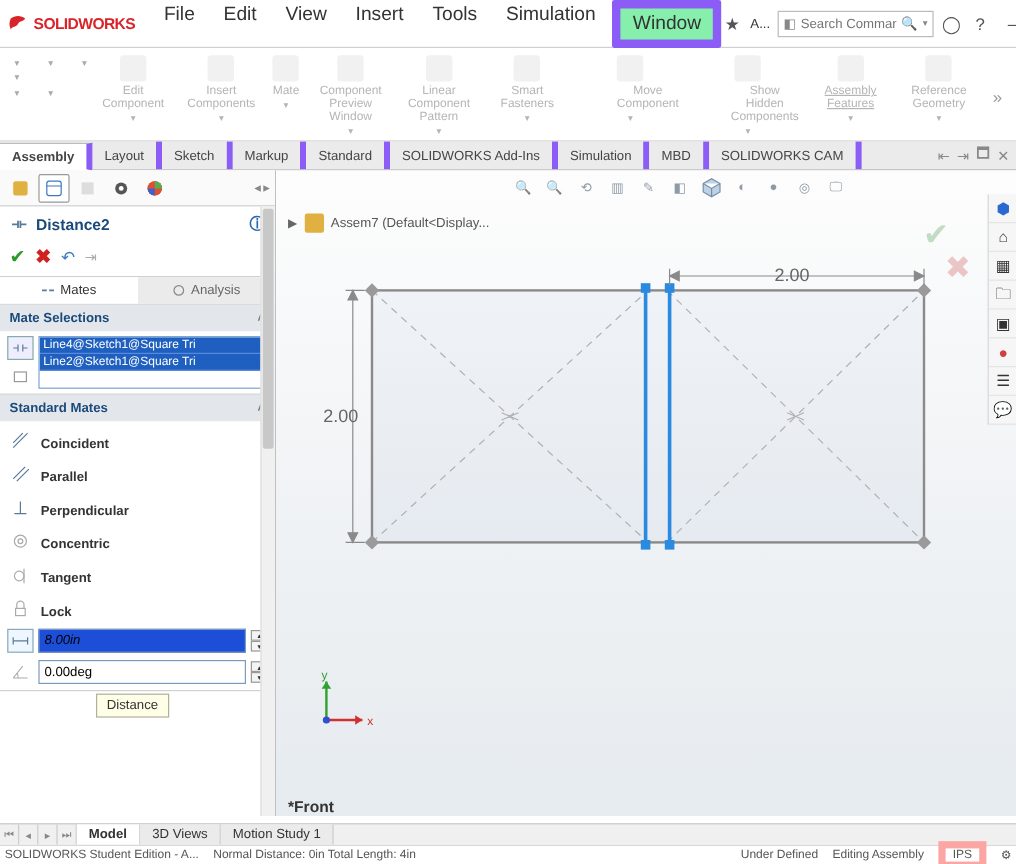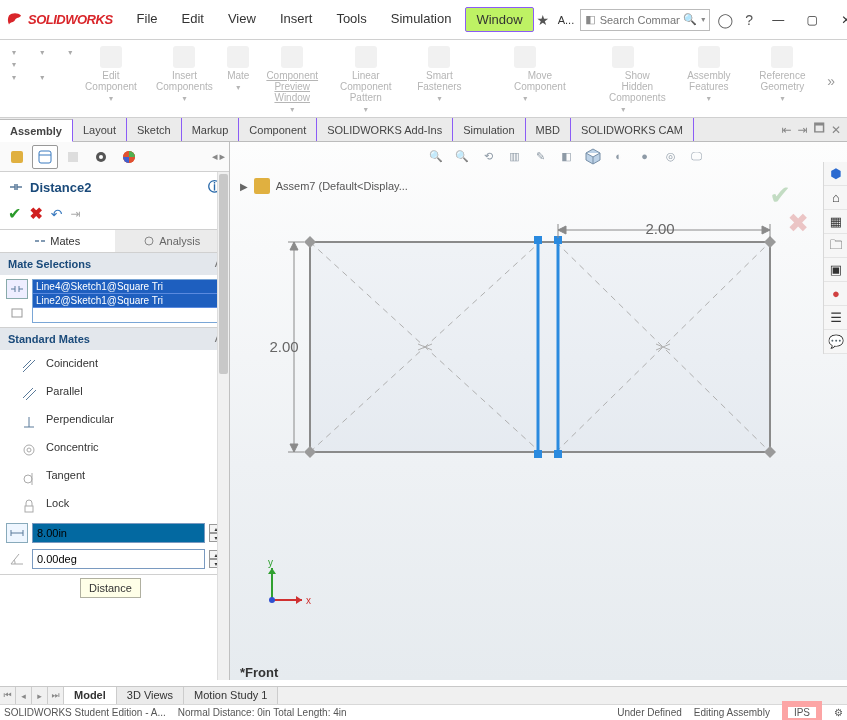--- a/index.html
+++ b/index.html
@@ -2,42 +2,42 @@
 <html><head>
 <meta charset="utf-8">
 <style>
 * { margin: 0; padding: 0; box-sizing: border-box; font-family: "Segoe UI", Tahoma, sans-serif; }
 body { width: 847px; height: 720px; background: #fff; overflow: hidden; font-size: 11px; color: #333; position: relative; }
 
 
 .title-bar { height: 40px; display: flex; align-items: center; border-bottom: 1px solid #d0d0d0; padding: 0 6px; background: #fff; }
 .logo { display: flex; align-items: center; gap: 4px; margin-right: 14px; }
 .logo-icon { width: 18px; height: 18px; }
-.logo-text { color: #d9252a; font-weight: bold; font-style: italic; font-size: 13px; letter-spacing: -0.5px; }
+.logo-text { color: #d9252a; font-weight: bold; font-size: 13px; letter-spacing: -0.5px; }
 .menu { display: flex; gap: 4px; }
-.menu-item { padding: 4px 10px; cursor: default; border-radius: 2px; font-size: 13px; }
-.menu-item.active { border: 1px solid #8b5cf6; background: #bef264; }
+.menu-item { padding: 4px 10px; cursor: default; border-radius: 2px; font-size: 16px; }
+.menu-item.active { border: 7px solid #8b5cf6; background: #86efac; }
 .title-spacer { flex: 1; }
 .title-ctrls { display: flex; align-items: center; gap: 6px; }
 .title-ctrls .sw-right-icon { width: 18px; height: 18px; display: flex; align-items: center; justify-content: center; color: #555; font-size: 14px; }
 .search-box { display: flex; align-items: center; border: 1px solid #bbb; height: 22px; padding: 0 4px; gap: 4px; font-size: 11px; color: #888; width: 130px; }
 .search-box input { border: none; outline: none; width: 80px; font-size: 11px; }
 .win-btn { width: 28px; height: 20px; display: flex; align-items: center; justify-content: center; font-size: 12px; }
 
 
 .ribbon { height: 78px; border-bottom: 1px solid #d0d0d0; display: flex; align-items: stretch; padding: 4px 6px 0 6px; gap: 2px; background: #fff; }
 .ribbon-col { display: flex; flex-direction: column; align-items: center; justify-content: flex-start; padding: 2px 6px; color: #b5b5b5; font-size: 10px; text-align: center; gap: 2px; }
 .ribbon-col .ric { width: 22px; height: 22px; background: #e8e8e8; border-radius: 3px; opacity: .6; }
 .ribbon-stack { display: flex; flex-direction: column; gap: 2px; align-items: flex-start; padding-top: 2px; }
 .ribbon-stack .row { display: flex; gap: 6px; align-items: center; }
 .ribbon-expand { margin-left: auto; display: flex; align-items: center; color: #999; font-size: 14px; padding: 0 6px; }
 
 
 .tabstrip { height: 24px; display: flex; align-items: stretch; border-bottom: 1px solid #bcbcbc; background: #ebebeb; font-size: 11px; }
-.tab { padding: 4px 10px; border-right: 1px solid #8b5cf6; display: flex; align-items: center; background: #ebebeb; color: #444; }
+.tab { padding: 4px 10px; border-right: 5px solid #8b5cf6; display: flex; align-items: center; background: #ebebeb; color: #444; }
 .tab.active { background: #fff; font-weight: bold; position: relative; top: 1px; border-top: 1px solid #bcbcbc; border-bottom: 1px solid #fff; }
 .tabstrip-right { margin-left: auto; display: flex; align-items: center; gap: 6px; padding: 0 6px; color: #888; }
 .tabstrip-right span { font-size: 12px; }
 
 
 .main { display: flex; height: 538px; }
 
 
 .left-panel { width: 230px; border-right: 1px solid #c0c0c0; display: flex; flex-direction: column; background: #fff; position: relative; }
 .fm-tabs { height: 30px; display: flex; align-items: center; gap: 2px; padding: 2px 4px; border-bottom: 1px solid #d0d0d0; background: #fafafa; }
@@ -58,28 +58,28 @@
 .panel-section { border-bottom: 1px solid #d0d0d0; }
 .panel-hdr { background: #e3e7ec; padding: 5px 8px; font-size: 11px; color: #1a4a7a; font-weight: bold; display: flex; align-items: center; }
 .panel-hdr .chev { margin-left: auto; color: #777; }
 .sel-body { padding: 4px 6px; display: flex; gap: 4px; }
 .sel-icons { display: flex; flex-direction: column; gap: 4px; }
 .sel-icons .si { width: 22px; height: 20px; border: 1px solid transparent; display: flex; align-items: center; justify-content: center; }
 .sel-icons .si.active { border: 1px solid #8aa; background: #eef; }
 .sel-list { flex: 1; border: 1px solid #7aa6d6; background: #fff; min-height: 34px; font-size: 10px; overflow: hidden; }
 .sel-list .seli { background: #1e5fbf; color: #fff; padding: 1px 3px; white-space: nowrap; overflow: hidden; text-overflow: ellipsis; border-bottom: 1px solid #5a8adf; }
 .std-mates { padding: 2px 0; }
-.mate-row { display: flex; align-items: flex-start; gap: 8px; padding: 5px 20px; font-size: 11px; color: #333; }
+.mate-row { display: flex; align-items: flex-end; gap: 8px; padding: 5px 8px; font-size: 11px; color: #333; font-weight: bold; }
 .mate-row .mico { width: 18px; height: 18px; display: flex; align-items: center; justify-content: center; color: #5a7a9a; }
 .dist-tip { position: absolute; left: 80px; top: 436px; background: #ffffe8; border: 1px solid #b0b0a0; padding: 3px 8px; font-size: 11px; z-index: 5; }
 .mate-input-row { display: flex; align-items: center; gap: 4px; padding: 3px 6px; }
 .mate-input-row .mico { width: 22px; height: 20px; display: flex; align-items: center; justify-content: center; border: 1px solid transparent; }
 .mate-input-row .mico.active { border: 1px solid #8ab; background: #eef6ff; }
 .mate-input-row input { flex: 1; border: 1px solid #7a9ac0; padding: 2px 4px; font-size: 11px; height: 20px; }
-.mate-input-row input.hl { background: #0369a1; }
+.mate-input-row input.hl { background: #1d4ed8; font-style: italic; }
 .spinner { width: 14px; display: flex; flex-direction: column; }
 .spinner div { height: 9px; border: 1px solid #999; display: flex; align-items: center; justify-content: center; font-size: 6px; background: #f4f4f4; }
 .left-scroll { position: absolute; right: 0; top: 30px; bottom: 0; width: 12px; background: #f0f0f0; border-left: 1px solid #ddd; }
 .left-scroll .thumb { position: absolute; left: 1px; right: 1px; top: 2px; height: 200px; background: #c8c8c8; border-radius: 2px; }
 
 
 .viewport { flex: 1; position: relative; background: linear-gradient(180deg, #fdfdfd 0%, #eef1f4 60%, #e6ebef 100%); }
 .view-toolbar { position: absolute; top: 4px; left: 50%; transform: translateX(-40%); display: flex; gap: 6px; align-items: center; }
 .view-toolbar .vt { width: 20px; height: 20px; opacity: .75; display: flex; align-items: center; justify-content: center; color: #6a7a8a; }
 .vt svg { width: 18px; height: 18px; }
@@ -164,21 +164,21 @@
         <div style="max-width: 72px; line-height: 11px;">Insert Components</div>
         <div style="font-size: 8px;">▾</div>
       </div>
       <div class="ribbon-col">
         <div class="ric"></div>
         <div style="max-width: 72px; line-height: 11px;">Mate</div>
         <div style="font-size: 8px;">▾</div>
       </div>
       <div class="ribbon-col">
         <div class="ric"></div>
-        <div style="max-width: 72px; line-height: 11px; text-decoration: underline;">Component Preview Window</div>
+        <div style="max-width: 72px; line-height: 11px;">Component Preview Window</div>
         <div style="font-size: 8px;">▾</div>
       </div>
       <div class="ribbon-col">
         <div class="ric"></div>
         <div style="max-width: 72px; line-height: 11px;">Linear Component Pattern</div>
         <div style="font-size: 8px;">▾</div>
       </div>
       <div class="ribbon-col">
         <div class="ric"></div>
         <div style="max-width: 72px; line-height: 11px;">Smart Fasteners</div>
@@ -189,39 +189,39 @@
         <div style="max-width: 72px; line-height: 11px; margin-left: 29px;">Move Component</div>
         <div style="font-size: 8px;">▾</div>
       </div>
       <div class="ribbon-col">
         <div class="ric"></div>
         <div style="max-width: 72px; line-height: 11px; margin-left: 28px;">Show Hidden Components</div>
         <div style="font-size: 8px;">▾</div>
       </div>
       <div class="ribbon-col">
         <div class="ric"></div>
-        <div style="max-width: 72px; line-height: 11px;">Assembly Features</div>
+        <div style="max-width: 72px; line-height: 11px; text-decoration: underline;">Assembly Features</div>
         <div style="font-size: 8px;">▾</div>
       </div>
       <div class="ribbon-col">
         <div class="ric"></div>
         <div style="max-width: 72px; line-height: 11px;">Reference Geometry</div>
         <div style="font-size: 8px;">▾</div>
       </div>
     </div>
   <div class="ribbon-expand">»</div>
 </div>
 
 <div class="tabstrip">
   <div id="cm-tabs" style="display:flex">
       <div class="tab active">Assembly</div>
       <div class="tab">Layout</div>
       <div class="tab">Sketch</div>
       <div class="tab">Markup</div>
-      <div class="tab">Component</div>
+      <div class="tab">Standard</div>
       <div class="tab">SOLIDWORKS Add-Ins</div>
       <div class="tab">Simulation</div>
       <div class="tab">MBD</div>
       <div class="tab">SOLIDWORKS CAM</div>
     </div>
   <div class="tabstrip-right">
     <span>⇤</span>
     <span>⇥</span>
     <span>🗖</span>
     <span>✕</span>

